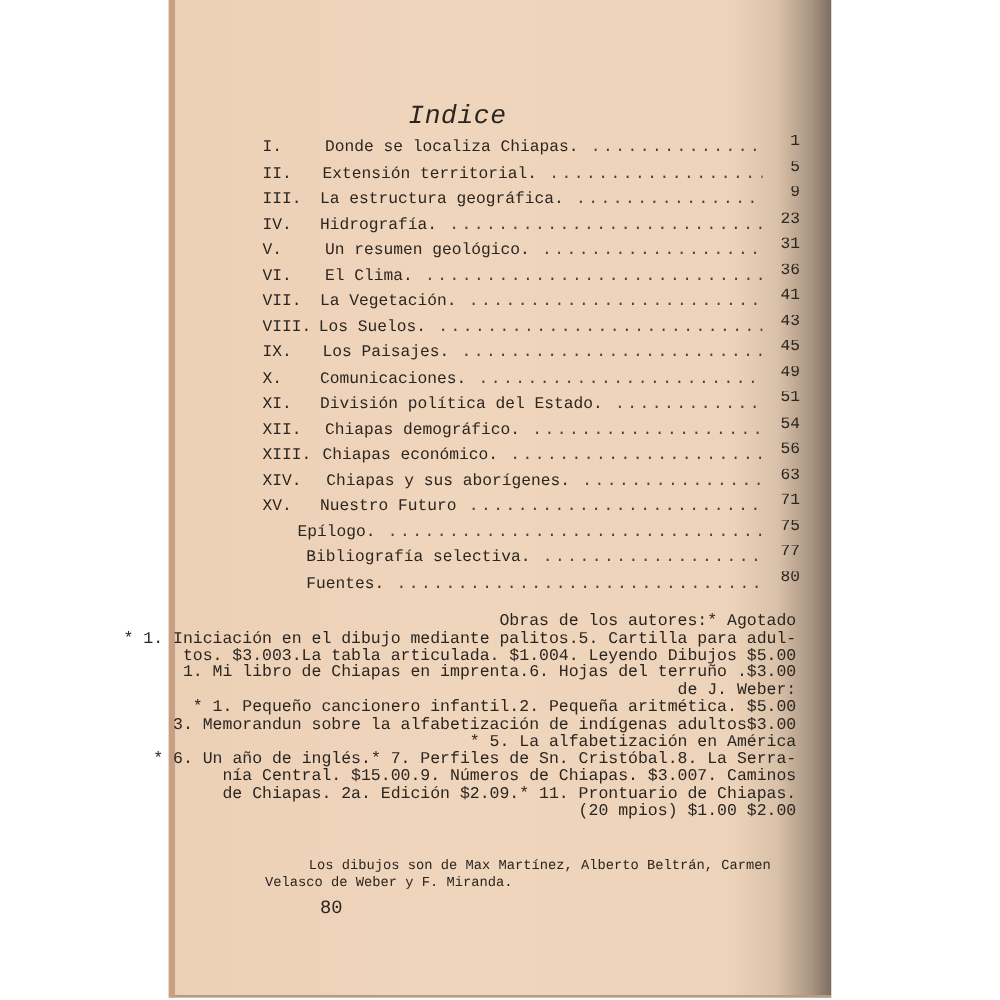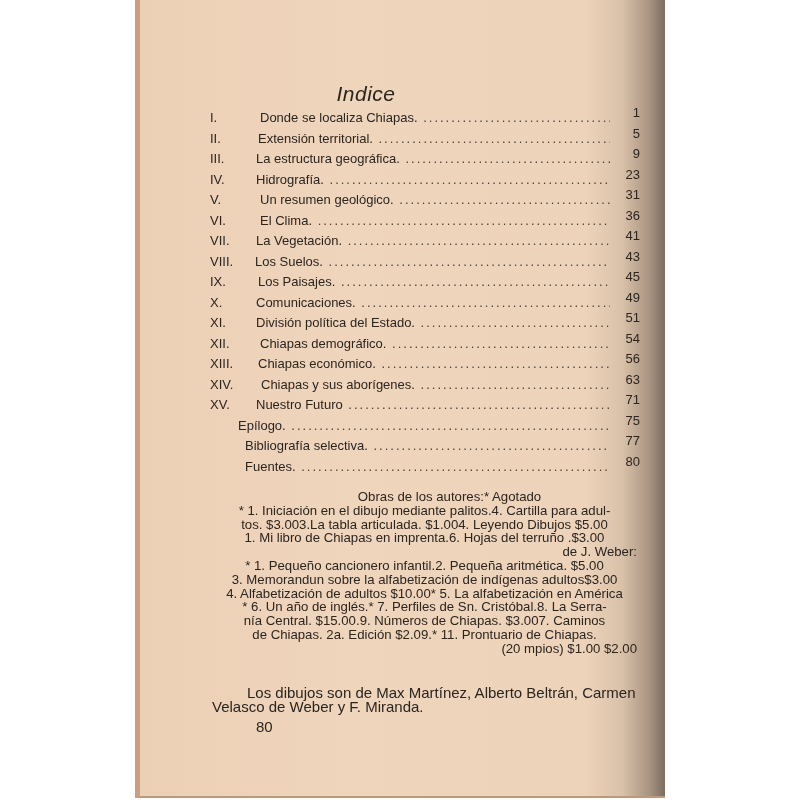--- a/index.html
+++ b/index.html
@@ -3,37 +3,37 @@
 <meta charset="utf-8">
 <style>
   html, body { margin:0; padding:0; }
   body { width:800px; height:800px; background:#ffffff; position:relative; overflow:hidden; }
   .page {
     position:absolute; left:135px; top:0; width:530px; height:798px;
     background: linear-gradient(90deg, #dcb89c 0px, #ecd0b6 6px, #efd5bc 40%, #ecd3ba 85%, #d9c0a8 92%, #a99582 97%, #7d6c60 100%);
     box-shadow: inset 0 -2px 0 #b89a82;
   }
   .page-edge-left { position:absolute; left:0; top:0; width:5px; height:100%; background:#c99f84; }
-  .serif { font-family:Liberation Sans, sans-serif; color:#2b2520; }
+  .serif { font-family:Liberation Mono, monospace; color:#2b2520; }
   .title {
     position:absolute; left:266px; top:82px; width:200px; text-align:center;
     font-style:italic; font-size:21px; letter-spacing:0.5px;
   }
   .toc { position:absolute; left:210px; top:108px; width:430px; }
   .toc-row { position:relative; height:20.5px; font-size:13px; line-height:20.5px; white-space:nowrap; overflow:hidden; }
   .toc-num { position:absolute; left:0; top:0; width:48px; }
   .toc-title { position:absolute; top:0; right:30px; overflow:hidden; }
   .toc-title span.label { background:transparent; }
   .toc-dots { color:#4a4038; letter-spacing:2px; }
   .toc-page { position:absolute; right:0; top:-5px; width:28px; text-align:right; font-size:13px; }
   .works { position:absolute; left:212px; top:490px; width:425px; font-size:13.2px; line-height:13.8px; }
-  .works .line { white-space:nowrap; display:flex; justify-content:center; }
+  .works .line { white-space:nowrap; display:flex; justify-content:flex-end; }
   .works .line.left { justify-content:flex-end; }
   .works .line span { display:inline-block; }
-  .credits { position:absolute; left:212px; top:686px; width:425px; font-size:15px; line-height:14px; }
+  .credits { position:absolute; left:212px; top:686px; width:425px; font-size:11px; line-height:14px; }
   .pagenum { position:absolute; left:256px; top:718px; font-size:15px; }
 </style>
 </head>
 <body>
 
 <div class="page">
   <div class="page-edge-left"></div>
 </div>
 
 <div class="title serif">Indice</div>
@@ -132,21 +132,21 @@
   </div>
 
 <div class="works serif">
   <div class="line">
     <span style="padding-left:50px">Obras de los autores:</span>
     <span>* Agotado</span>
   </div>
   <div id="works-lines">
       <div class="line">
         <span>* 1. Iniciación en el dibujo mediante palitos.</span>
-        <span>4. Cartilla para adul-</span>
+        <span>5. Cartilla para adul-</span>
       </div>
       <div class="line">
         <span>tos. $3.00</span>
         <span>3.La tabla articulada. $1.00</span>
         <span>4. Leyendo Dibujos $5.00</span>
       </div>
       <div class="line">
         <span>1. Mi libro de Chiapas en imprenta.</span>
         <span>6. Hojas del terruño .</span>
         <span>$3.00</span>
@@ -156,21 +156,20 @@
       </div>
       <div class="line">
         <span>* 1. Pequeño cancionero infantil.</span>
         <span>2. Pequeña aritmética. $5.00</span>
       </div>
       <div class="line">
         <span>3. Memorandun sobre la alfabetización de indígenas adultos</span>
         <span>$3.00</span>
       </div>
       <div class="line">
-        <span>4. Alfabetización de adultos $10.00</span>
         <span>* 5. La alfabetización en América</span>
       </div>
       <div class="line">
         <span>* 6. Un año de inglés.</span>
         <span>* 7. Perfiles de Sn. Cristóbal.</span>
         <span>8. La Serra-</span>
       </div>
       <div class="line">
         <span>nía Central. $15.00.</span>
         <span>9. Números de Chiapas. $3.00</span>

